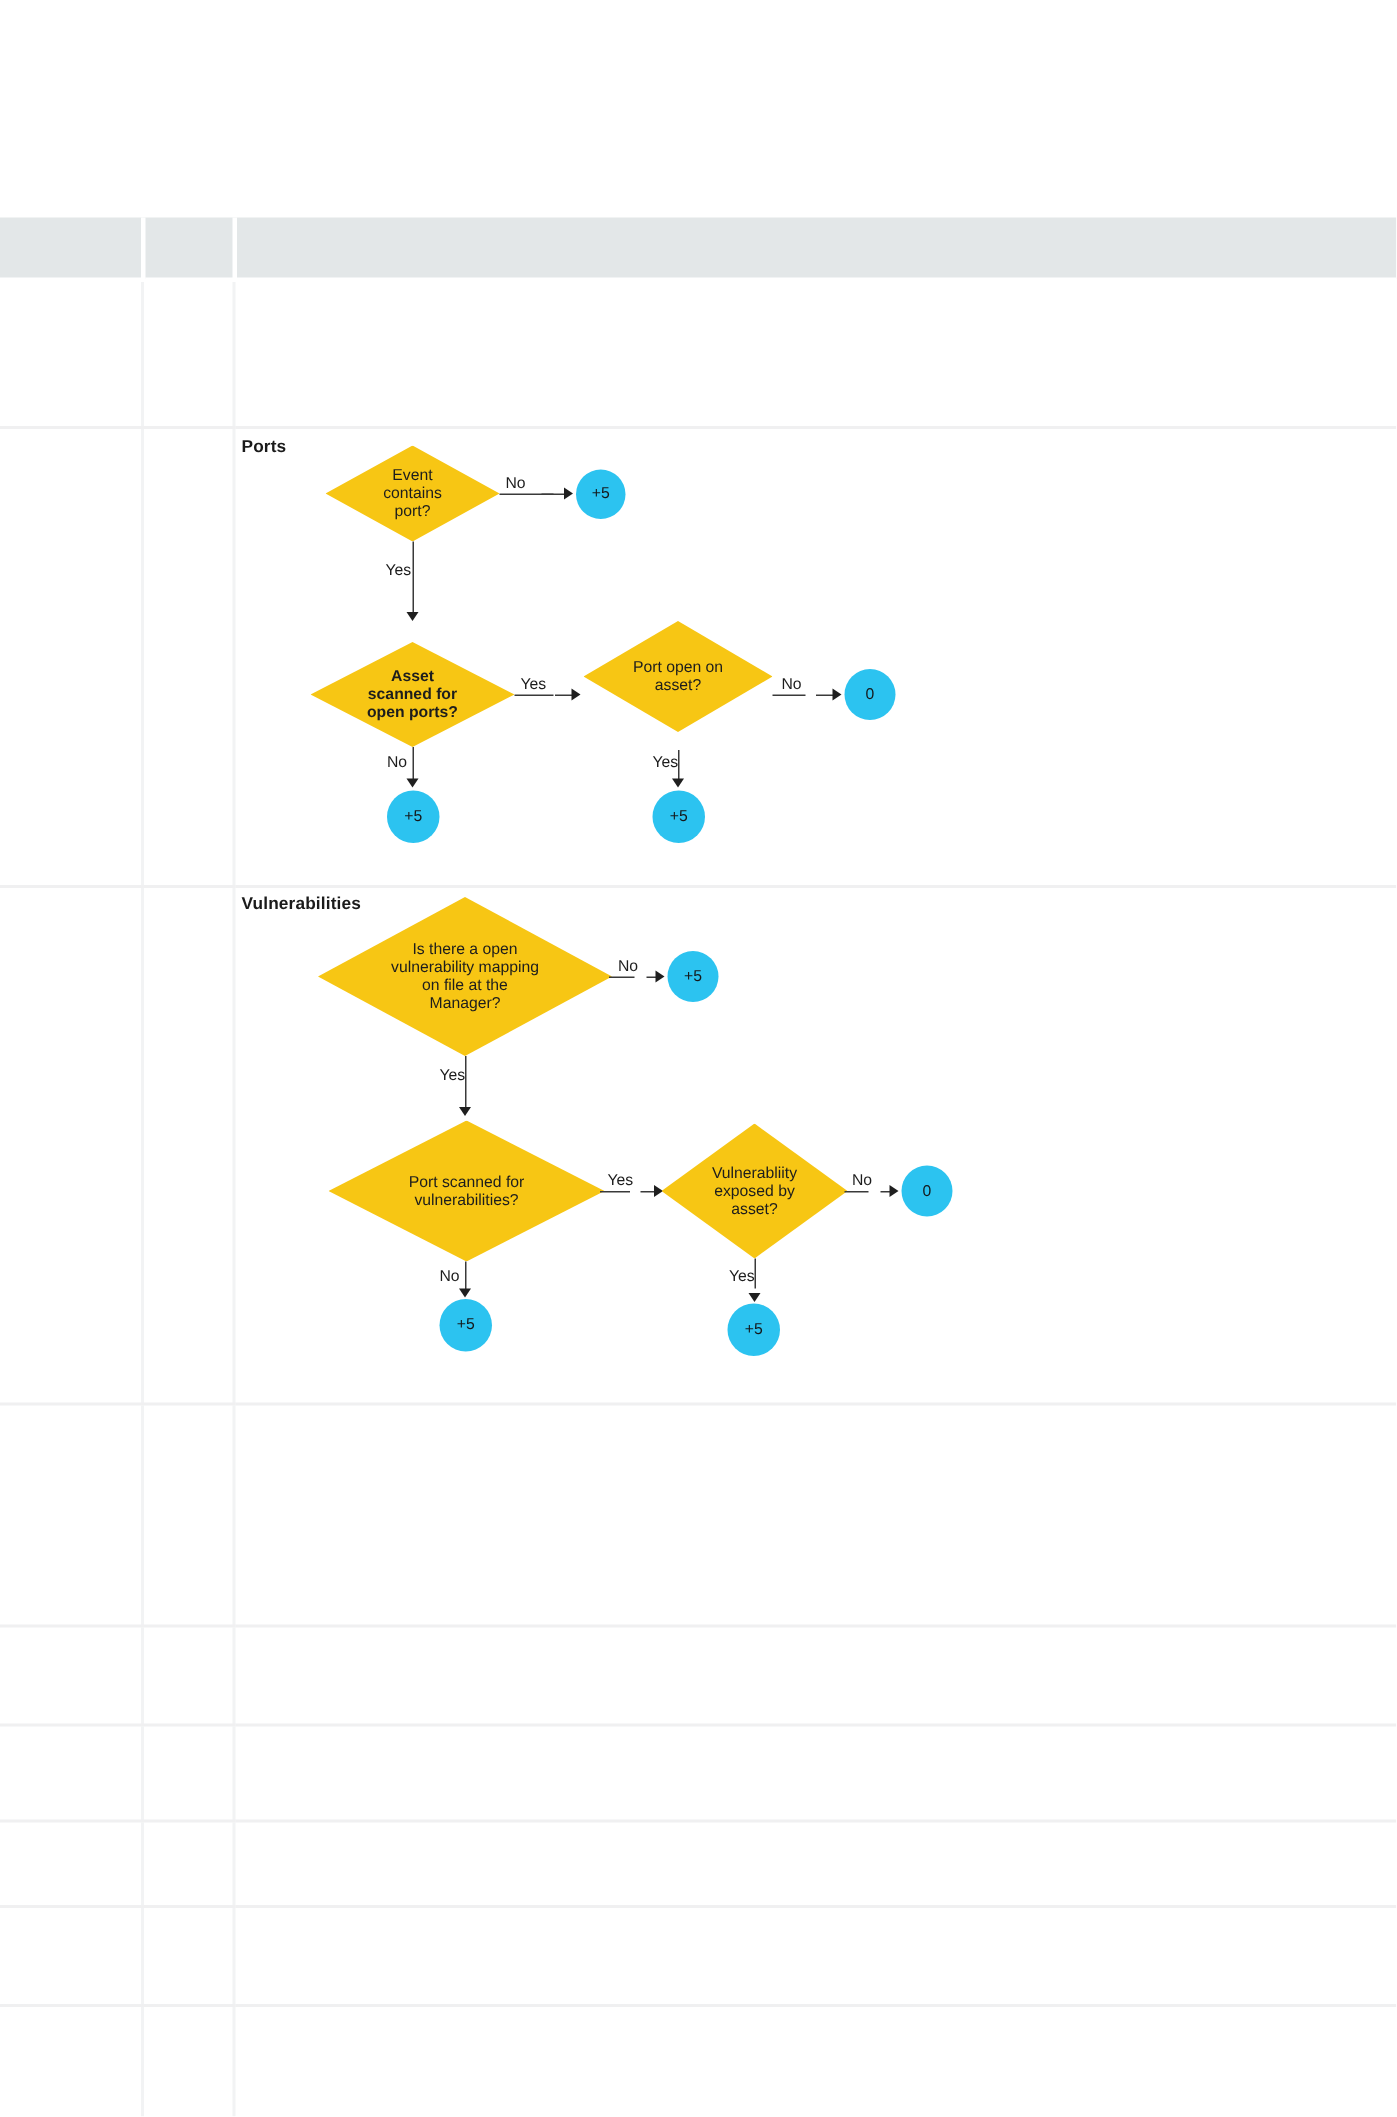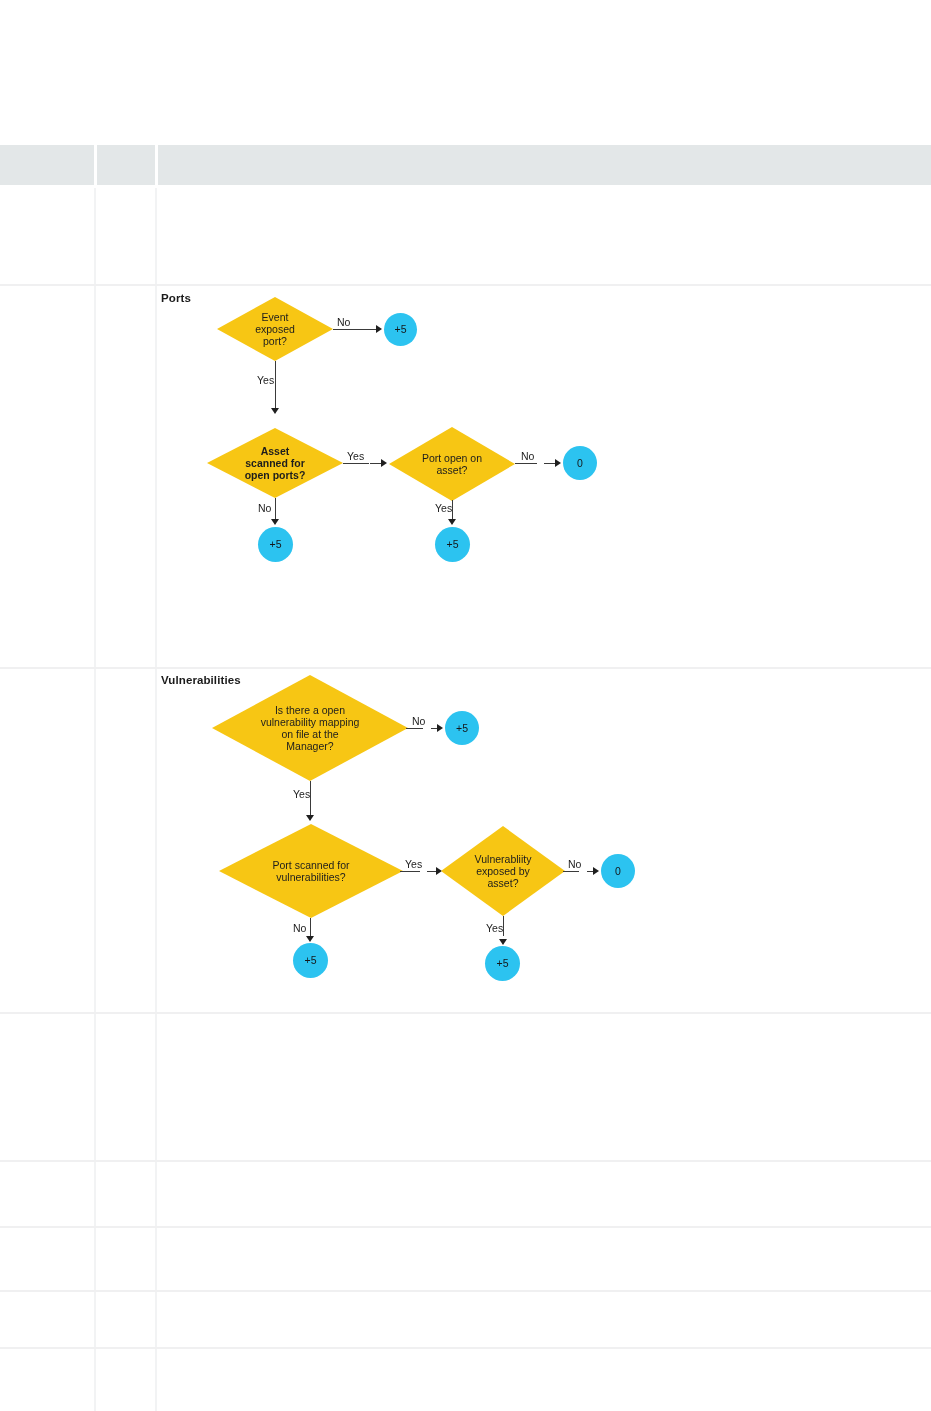--- a/index.html
+++ b/index.html
@@ -134,27 +134,27 @@
       <tr style="height:99px">
         <td></td>
         <td></td>
         <td></td>
       </tr>
 
       <tr style="height:304px">
         <td></td>
         <td></td>
         <td>
-          <div class="flow" style="height:381px">
+          <div class="flow" style="height:304px">
 
             <div class="flow-title" style="left:4px; top:6px;">Ports</div>
 
             <div class="node diamond" style="left:60px; top:11px; width:116px; height:64px;">
               <span class="label">Event
-exposed
+contains
 port?</span>
             </div>
 
             <div class="hline" style="left:176px; top:43px; width:36px;"></div>
             <div class="edge-label" style="left:180px; top:30px;">No</div>
             <div class="hline" style="left:204px; top:43px; width:16px;"></div>
             <div class="arrow-r" style="left:219px; top:39px;"></div>
             <div class="node circle" style="left:227px; top:27px; width:33px; height:33px;">
               <span class="label">+5</span>
             </div>
@@ -174,21 +174,21 @@
             <div class="hline" style="left:213px; top:177px; width:12px;"></div>
             <div class="arrow-r" style="left:224px; top:173px;"></div>
 
             <div class="vline" style="left:118px; top:212px; height:23px;"></div>
             <div class="edge-label" style="left:101px; top:216px;">No</div>
             <div class="arrow-d" style="left:114px; top:233px;"></div>
             <div class="node circle" style="left:101px; top:241px; width:35px; height:35px;">
               <span class="label">+5</span>
             </div>
 
-            <div class="node diamond" style="left:232px; top:141px; width:126px; height:74px;">
+            <div class="node diamond" style="left:232px; top:128px; width:126px; height:74px;">
               <span class="label">Port open on
 asset?</span>
             </div>
 
             <div class="hline" style="left:358px; top:177px; width:22px;"></div>
             <div class="edge-label" style="left:364px; top:164px;">No</div>
             <div class="hline" style="left:387px; top:177px; width:12px;"></div>
             <div class="arrow-r" style="left:398px; top:173px;"></div>
             <div class="node circle" style="left:406px; top:160px; width:34px; height:34px;">
               <span class="label">0</span>

